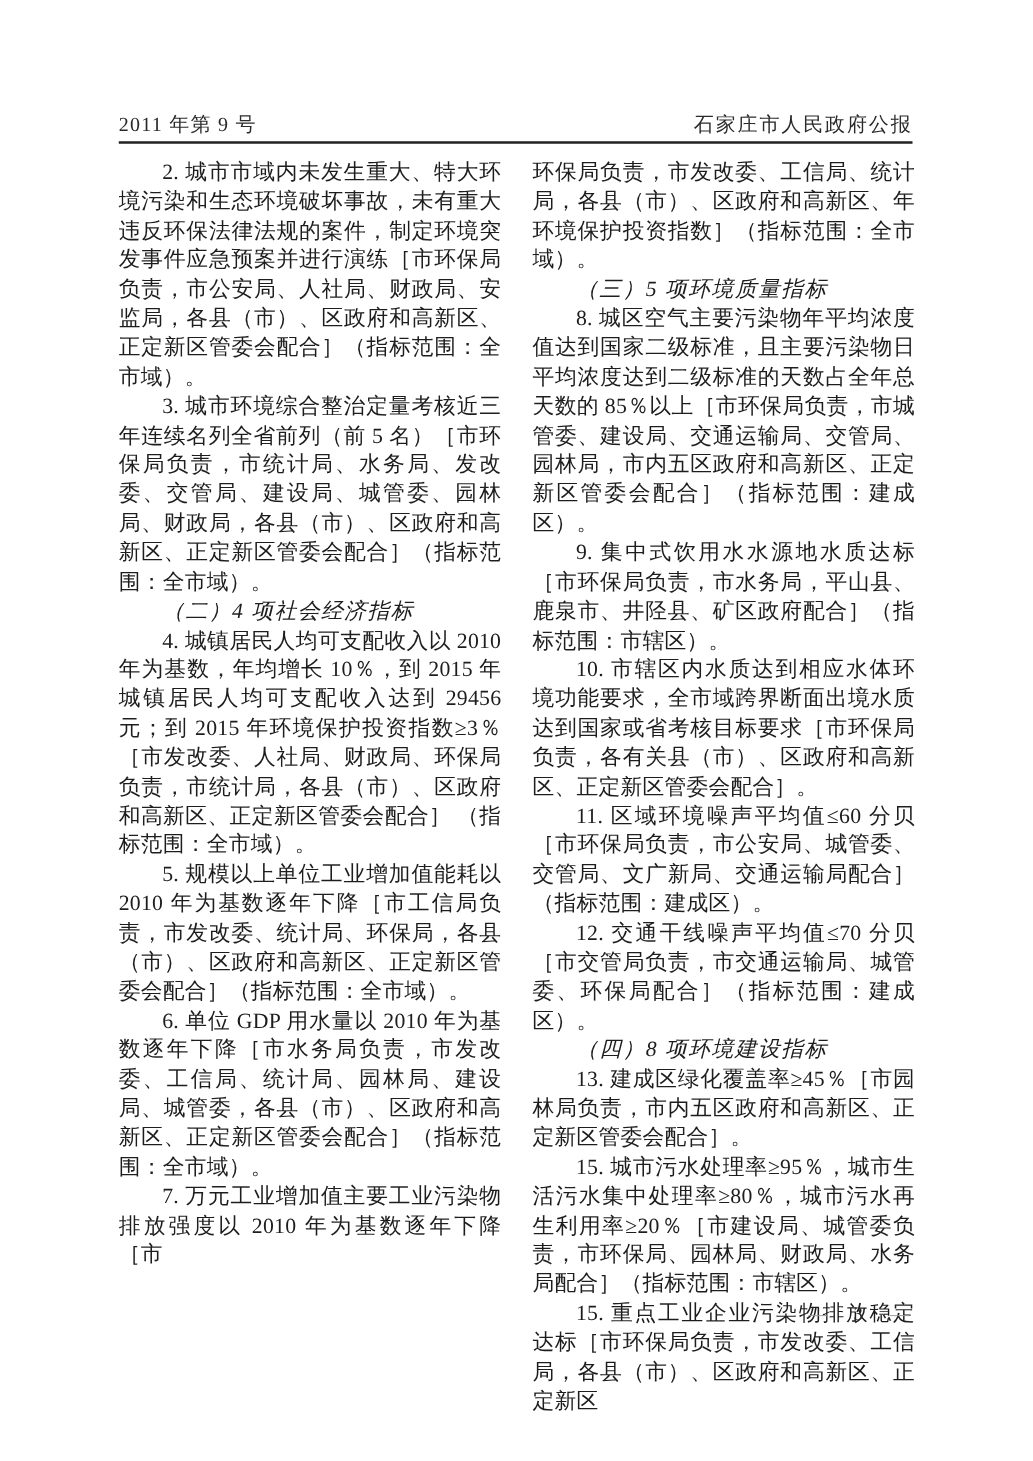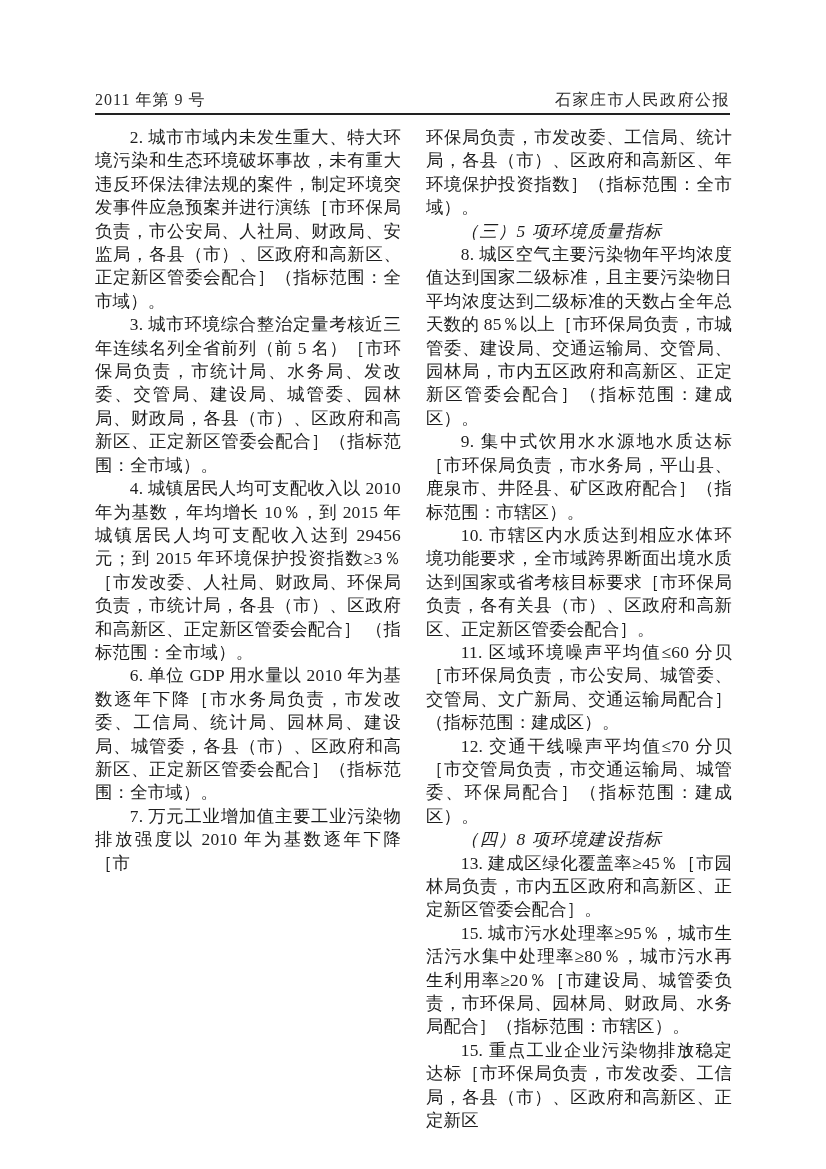--- a/index.html
+++ b/index.html
@@ -86,21 +86,23 @@
     <span class="gazette-name">石家庄市人民政府公报</span>
   </header>
 
   <div class="header-rule"></div>
 
   <main class="columns">
 
     <div class="col">
       <p class="indent">2. 城市市域内未发生重大、特大环境污染和生态环境破坏事故，未有重大违反环保法律法规的案件，制定环境突发事件应急预案并进行演练［市环保局负责，市公安局、人社局、财政局、安监局，各县（市）、区政府和高新区、正定新区管委会配合］（指标范围：全市域）。</p>
       <p class="indent">3. 城市环境综合整治定量考核近三年连续名列全省前列（前 5 名）［市环保局负责，市统计局、水务局、发改委、交管局、建设局、城管委、园林局、财政局，各县（市）、区政府和高新区、正定新区管委会配合］（指标范围：全市域）。</p>
+      <p class="indent kai">（二）4 项社会经济指标</p>
       <p class="indent">4. 城镇居民人均可支配收入以 2010 年为基数，年均增长 10％，到 2015 年城镇居民人均可支配收入达到 29456 元；到 2015 年环境保护投资指数≥3％［市发改委、人社局、财政局、环保局负责，市统计局，各县（市）、区政府和高新区、正定新区管委会配合］ （指标范围：全市域）。</p>
+      <p class="indent">5. 规模以上单位工业增加值能耗以 2010 年为基数逐年下降［市工信局负责，市发改委、统计局、环保局，各县（市）、区政府和高新区、正定新区管委会配合］（指标范围：全市域）。</p>
       <p class="indent">6. 单位 GDP 用水量以 2010 年为基数逐年下降［市水务局负责，市发改委、工信局、统计局、园林局、建设局、城管委，各县（市）、区政府和高新区、正定新区管委会配合］（指标范围：全市域）。</p>
       <p class="indent">7. 万元工业增加值主要工业污染物排放强度以 2010 年为基数逐年下降［市</p>
     </div>
 
     <div class="col">
       <p>环保局负责，市发改委、工信局、统计局，各县（市）、区政府和高新区、年环境保护投资指数］（指标范围：全市域）。</p>
       <p class="indent kai">（三）5 项环境质量指标</p>
       <p class="indent">8. 城区空气主要污染物年平均浓度值达到国家二级标准，且主要污染物日平均浓度达到二级标准的天数占全年总天数的 85％以上［市环保局负责，市城管委、建设局、交通运输局、交管局、园林局，市内五区政府和高新区、正定新区管委会配合］（指标范围：建成区）。</p>
       <p class="indent">9. 集中式饮用水水源地水质达标［市环保局负责，市水务局，平山县、鹿泉市、井陉县、矿区政府配合］（指标范围：市辖区）。</p>
       <p class="indent">10. 市辖区内水质达到相应水体环境功能要求，全市域跨界断面出境水质达到国家或省考核目标要求［市环保局负责，各有关县（市）、区政府和高新区、正定新区管委会配合］。</p>

